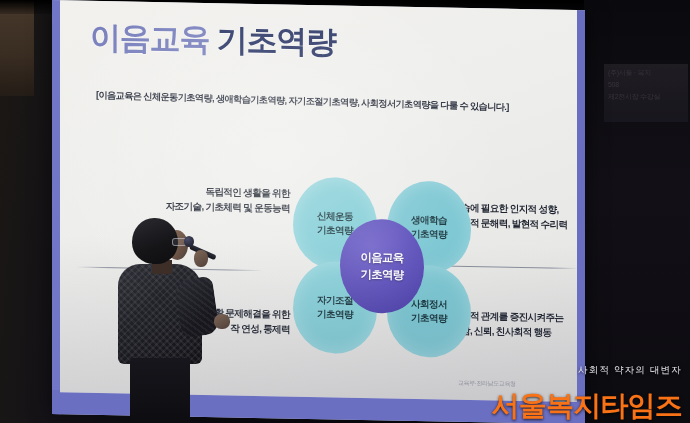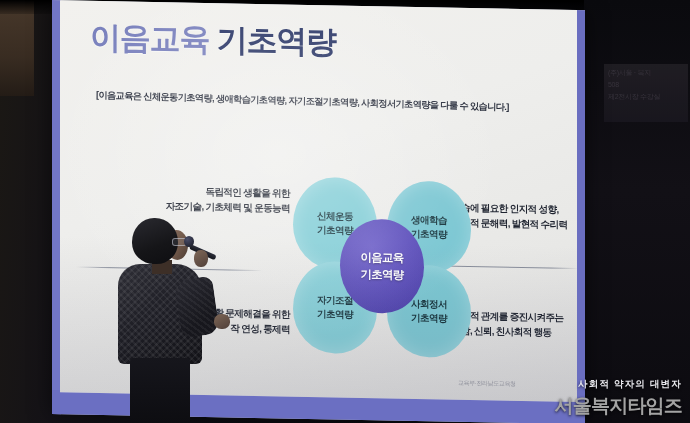--- a/index.html
+++ b/index.html
@@ -306,32 +306,32 @@
   .wm {
     position: absolute;
     right: 8px;
     bottom: 4px;
     text-align: right;
     color: #ffffff;
     text-shadow: 0 1px 3px rgba(0,0,0,.8);
   }
   .wm-tag {
     font-size: 9.5px;
-    font-weight: 700;
+    font-weight: 400;
     letter-spacing: 1.2px;
-    margin-bottom: 1px;
+    margin-bottom: 15px;
     color: #e9e9ee;
     text-align: right;
   }
   .wm-name {
-    font-size: 19px;
+    font-size: 28px;
     font-weight: 700;
     letter-spacing: -0.8px;
     line-height: 27px;
-    color: #a3a3a3;
+    color: #f97316;
   }
 </style>
 </head>
 <body>
 
 <div id="stage">
 
   <div class="room-bg"></div>
   <div class="wall-left-warm"></div>
   <div class="ceiling-dark"></div>

